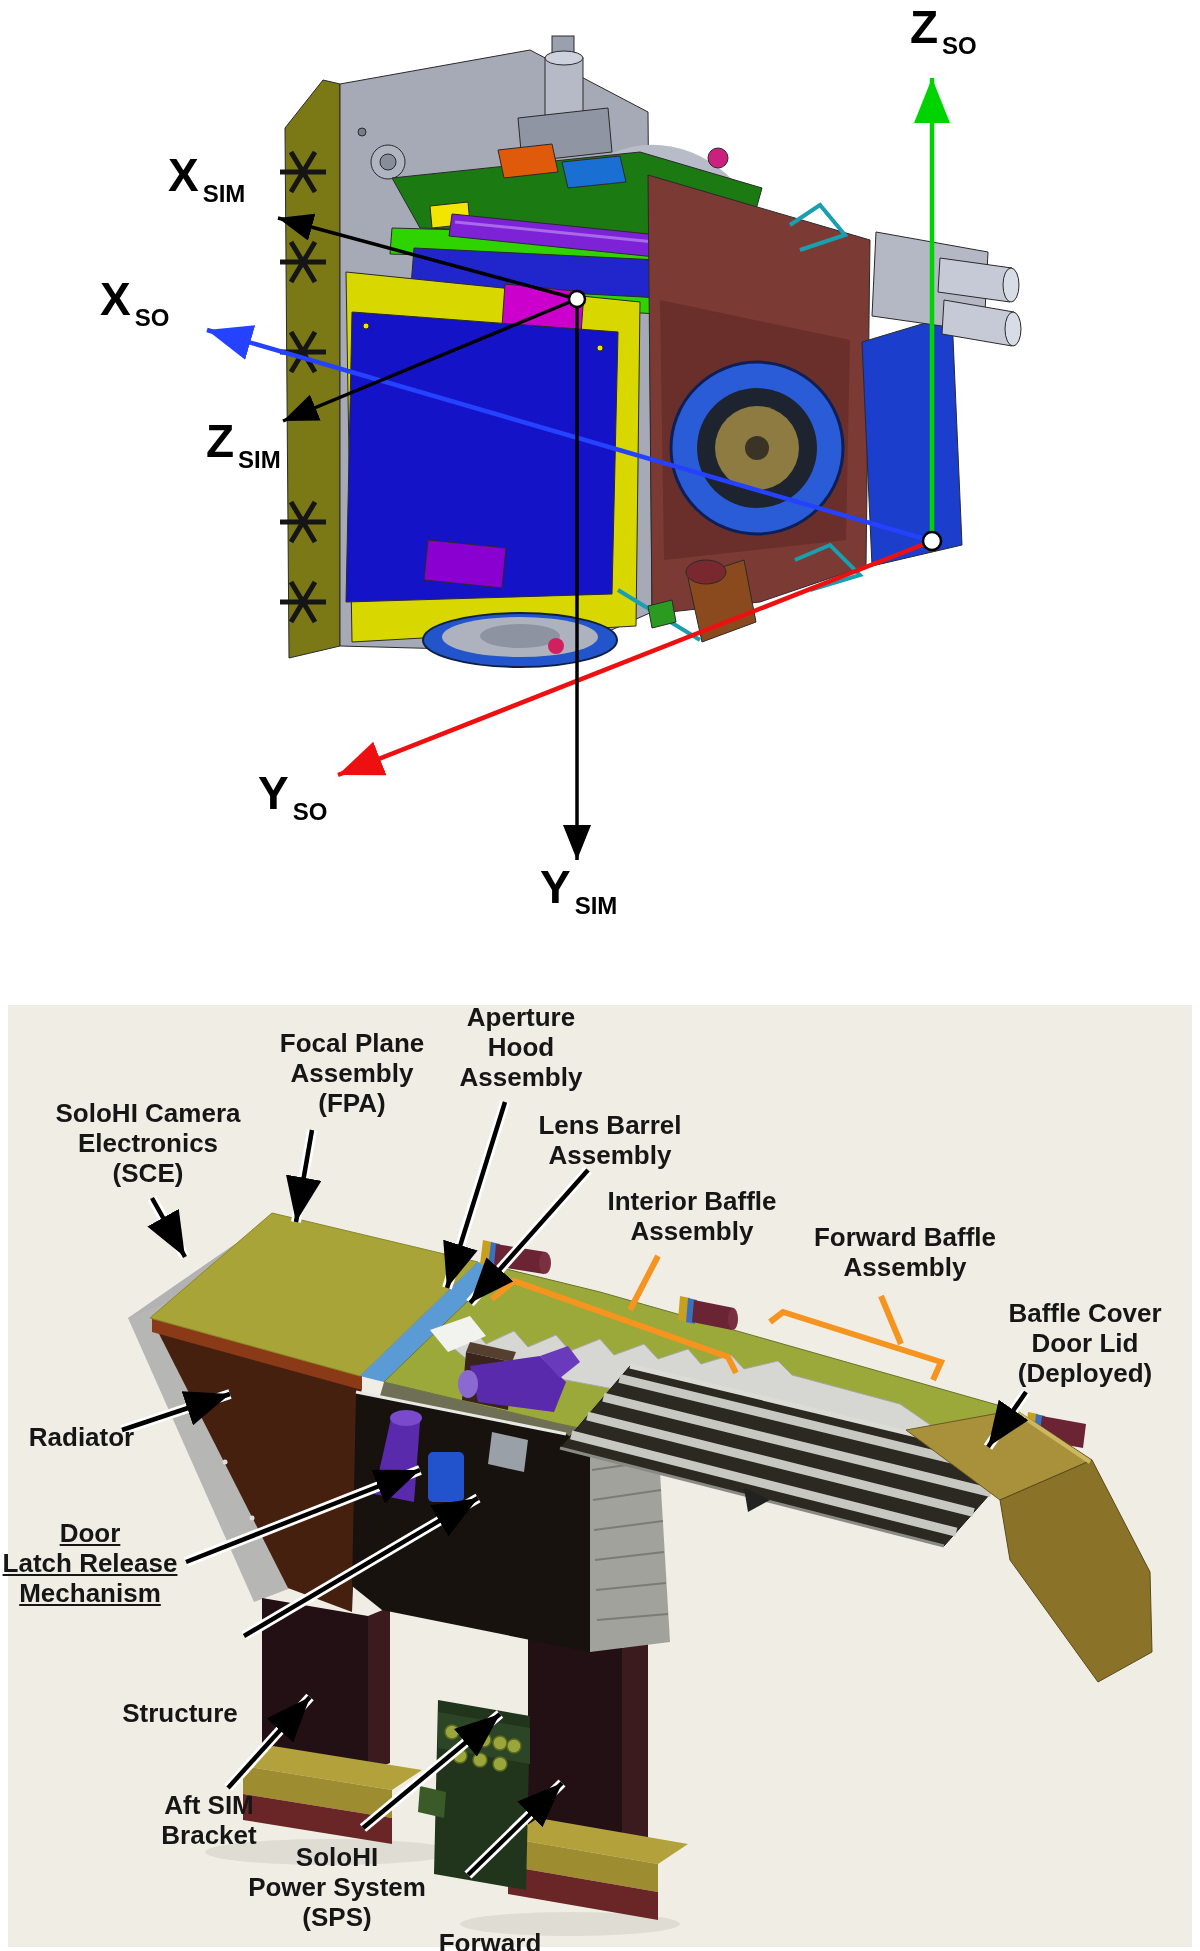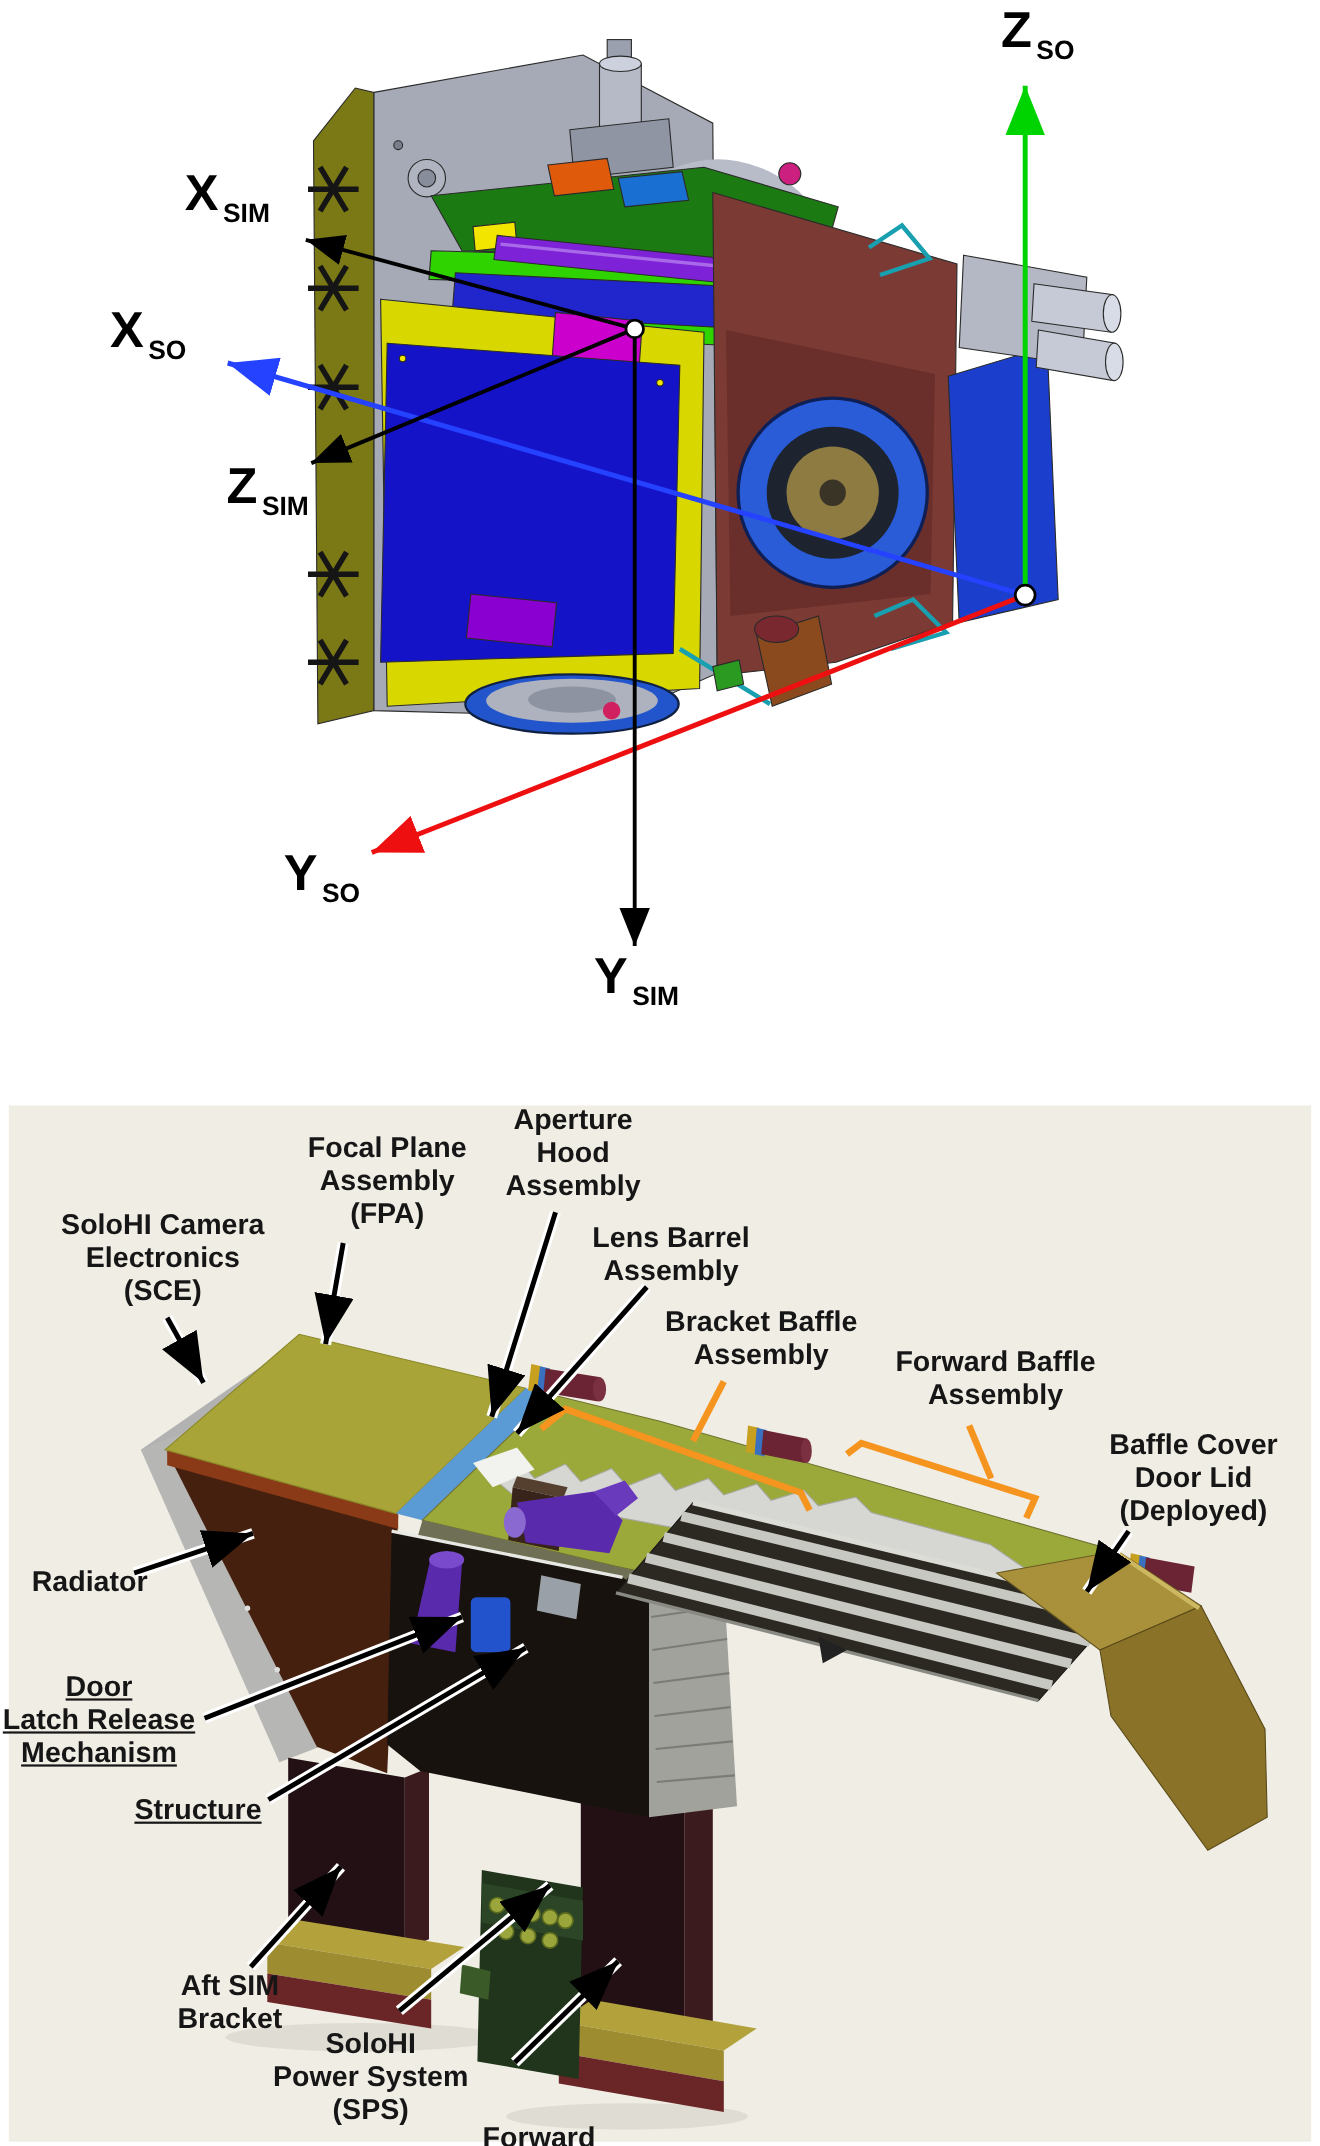--- a/index.html
+++ b/index.html
@@ -295,41 +295,41 @@
   <div class="lbl" style="left:521px;top:1002px;">
     <span>Aperture</span>
     <span>Hood</span>
     <span>Assembly</span>
   </div>
   <div class="lbl" style="left:610px;top:1110px;">
     <span>Lens Barrel</span>
     <span>Assembly</span>
   </div>
   <div class="lbl" style="left:692px;top:1186px;">
-    <span>Bracket Baffle</span>
+    <span>Interior Baffle</span>
     <span>Assembly</span>
   </div>
   <div class="lbl" style="left:905px;top:1222px;">
     <span>Forward Baffle</span>
     <span>Assembly</span>
   </div>
   <div class="lbl" style="left:1085px;top:1298px;">
     <span>Baffle Cover</span>
     <span>Door Lid</span>
     <span>(Deployed)</span>
   </div>
   <div class="lbl" style="left:62px;top:1422px;padding-left:39px;">
     <span>Radiator</span>
   </div>
   <div class="lbl" style="left:90px;top:1518px;text-decoration:underline;">
     <span>Door</span>
     <span>Latch Release</span>
     <span>Mechanism</span>
   </div>
-  <div class="lbl" style="left:180px;top:1630px;text-decoration:underline;">
+  <div class="lbl" style="left:180px;top:1698px;">
     <span>Structure</span>
   </div>
   <div class="lbl" style="left:209px;top:1790px;">
     <span>Aft SIM</span>
     <span>Bracket</span>
   </div>
   <div class="lbl" style="left:337px;top:1842px;">
     <span>SoloHI</span>
     <span>Power System</span>
     <span>(SPS)</span>

